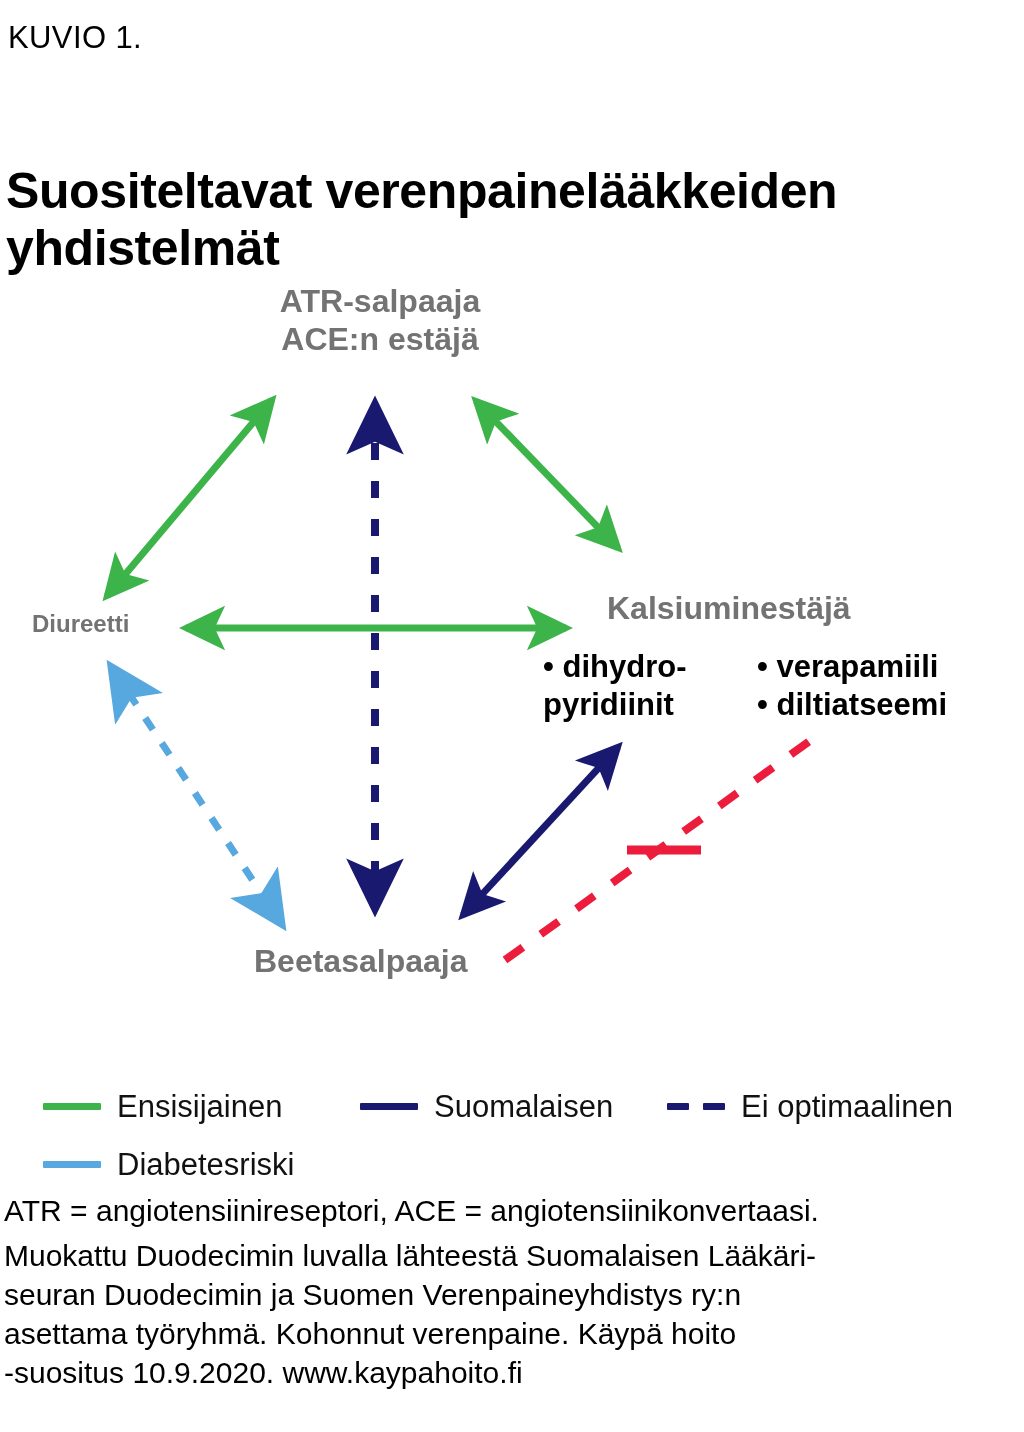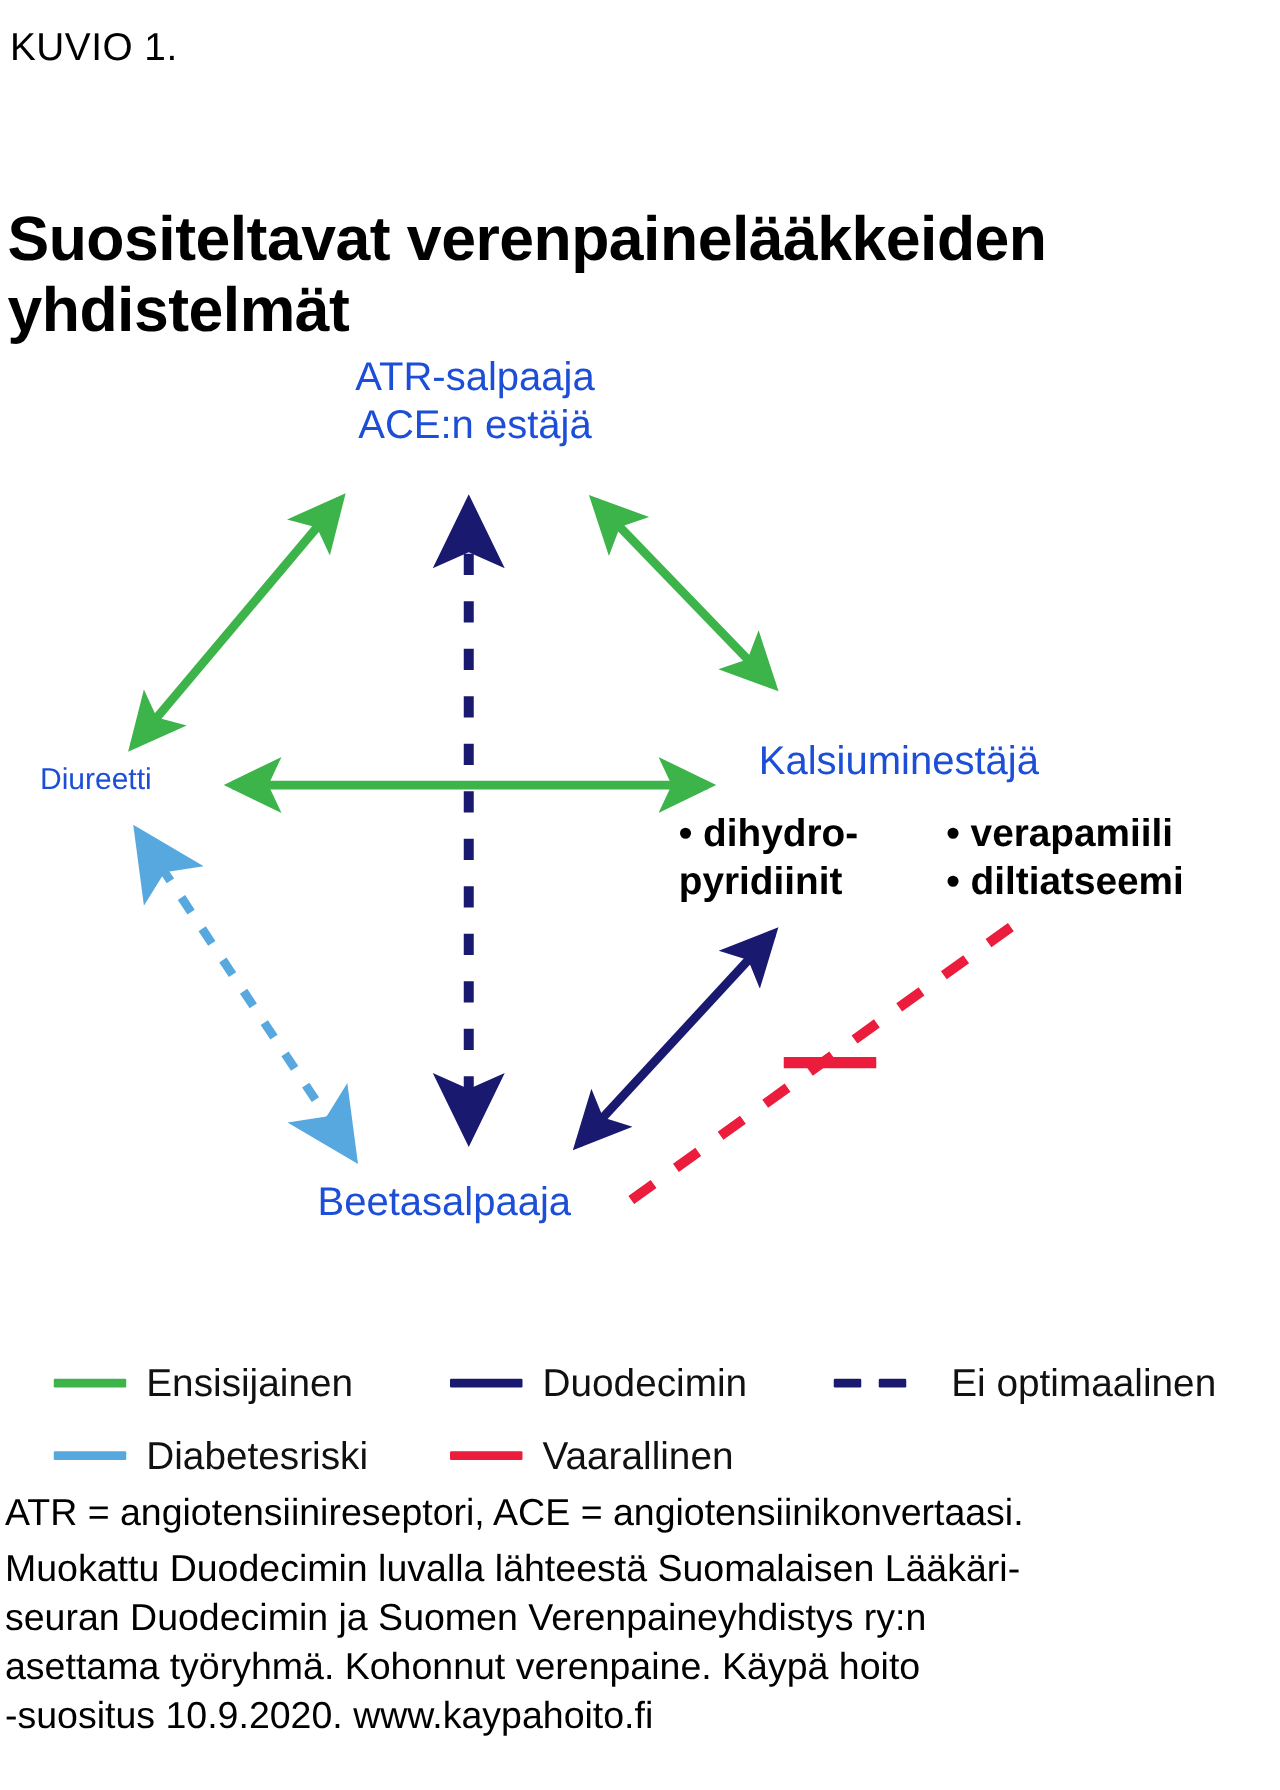--- a/index.html
+++ b/index.html
@@ -55,22 +55,22 @@
   }
   #diagram-svg {
     position: absolute;
     left: 0;
     top: 0;
     width: 1024px;
     height: 760px;
   }
   .node-label {
     position: absolute;
-    font-weight: 400;
-    color: #1d4ed8;
+    font-weight: 700;
+    color: #737373;
     line-height: 1.18;
     white-space: nowrap;
   }
   #node-atr {
     left: 0;
     top: 23px;
     width: 760px;
     text-align: center;
     font-size: 32px;
   }
@@ -142,21 +142,21 @@
     border-radius: 1px;
   }
   .legend-text {
     font-size: 31px;
     font-weight: 400;
     color: #111;
     line-height: 1;
   }
   #legend-ensisijainen { left: 43px; top: 26px; }
   #legend-mahdollinen  { left: 360px; top: 26px; }
-  #legend-eioptimaalinen { left: 667px; top: 26px; gap: 20px; }
+  #legend-eioptimaalinen { left: 667px; top: 26px; }
   #legend-diabetesriski { left: 43px; top: 84px; }
   #legend-vaarallinen  { left: 360px; top: 84px; }
 
   
   #footnotes {
     position: absolute;
     left: 4px;
     top: 1192px;
     width: 1010px;
   }
@@ -253,40 +253,36 @@
 
   <div id="legend">
 
     <div class="legend-item" id="legend-ensisijainen">
       <span class="legend-swatch" style="background:#3cb44a"></span>
       <span class="legend-text">Ensisijainen</span>
     </div>
 
     <div class="legend-item" id="legend-mahdollinen">
       <span class="legend-swatch" style="background:#191970"></span>
-      <span class="legend-text">Duodecimin</span>
+      <span class="legend-text">Suomalaisen</span>
     </div>
 
     <div class="legend-item" id="legend-eioptimaalinen">
       <span class="legend-swatch dashed">
         <i style="background:#191970"></i>
           <i style="background:#191970"></i>
       </span>
       <span class="legend-text">Ei optimaalinen</span>
     </div>
 
     <div class="legend-item" id="legend-diabetesriski">
       <span class="legend-swatch" style="background:#58a8e0"></span>
       <span class="legend-text">Diabetesriski</span>
     </div>
 
-    <div class="legend-item" id="legend-vaarallinen">
-      <span class="legend-swatch" style="background:#ec1c3c"></span>
-      <span class="legend-text">Vaarallinen</span>
-    </div>
   </div>
 
   <div id="footnotes">
     <div id="footnote-abbrev">ATR = angiotensiinireseptori, ACE = angiotensiinikonvertaasi.</div>
     <div id="footnote-source">Muokattu Duodecimin luvalla lähteestä Suomalaisen Lääkäri-
 seuran Duodecimin ja Suomen Verenpaineyhdistys ry:n
 asettama työryhmä. Kohonnut verenpaine. Käypä hoito
 -suositus 10.9.2020. www.kaypahoito.fi</div>
   </div>
 

